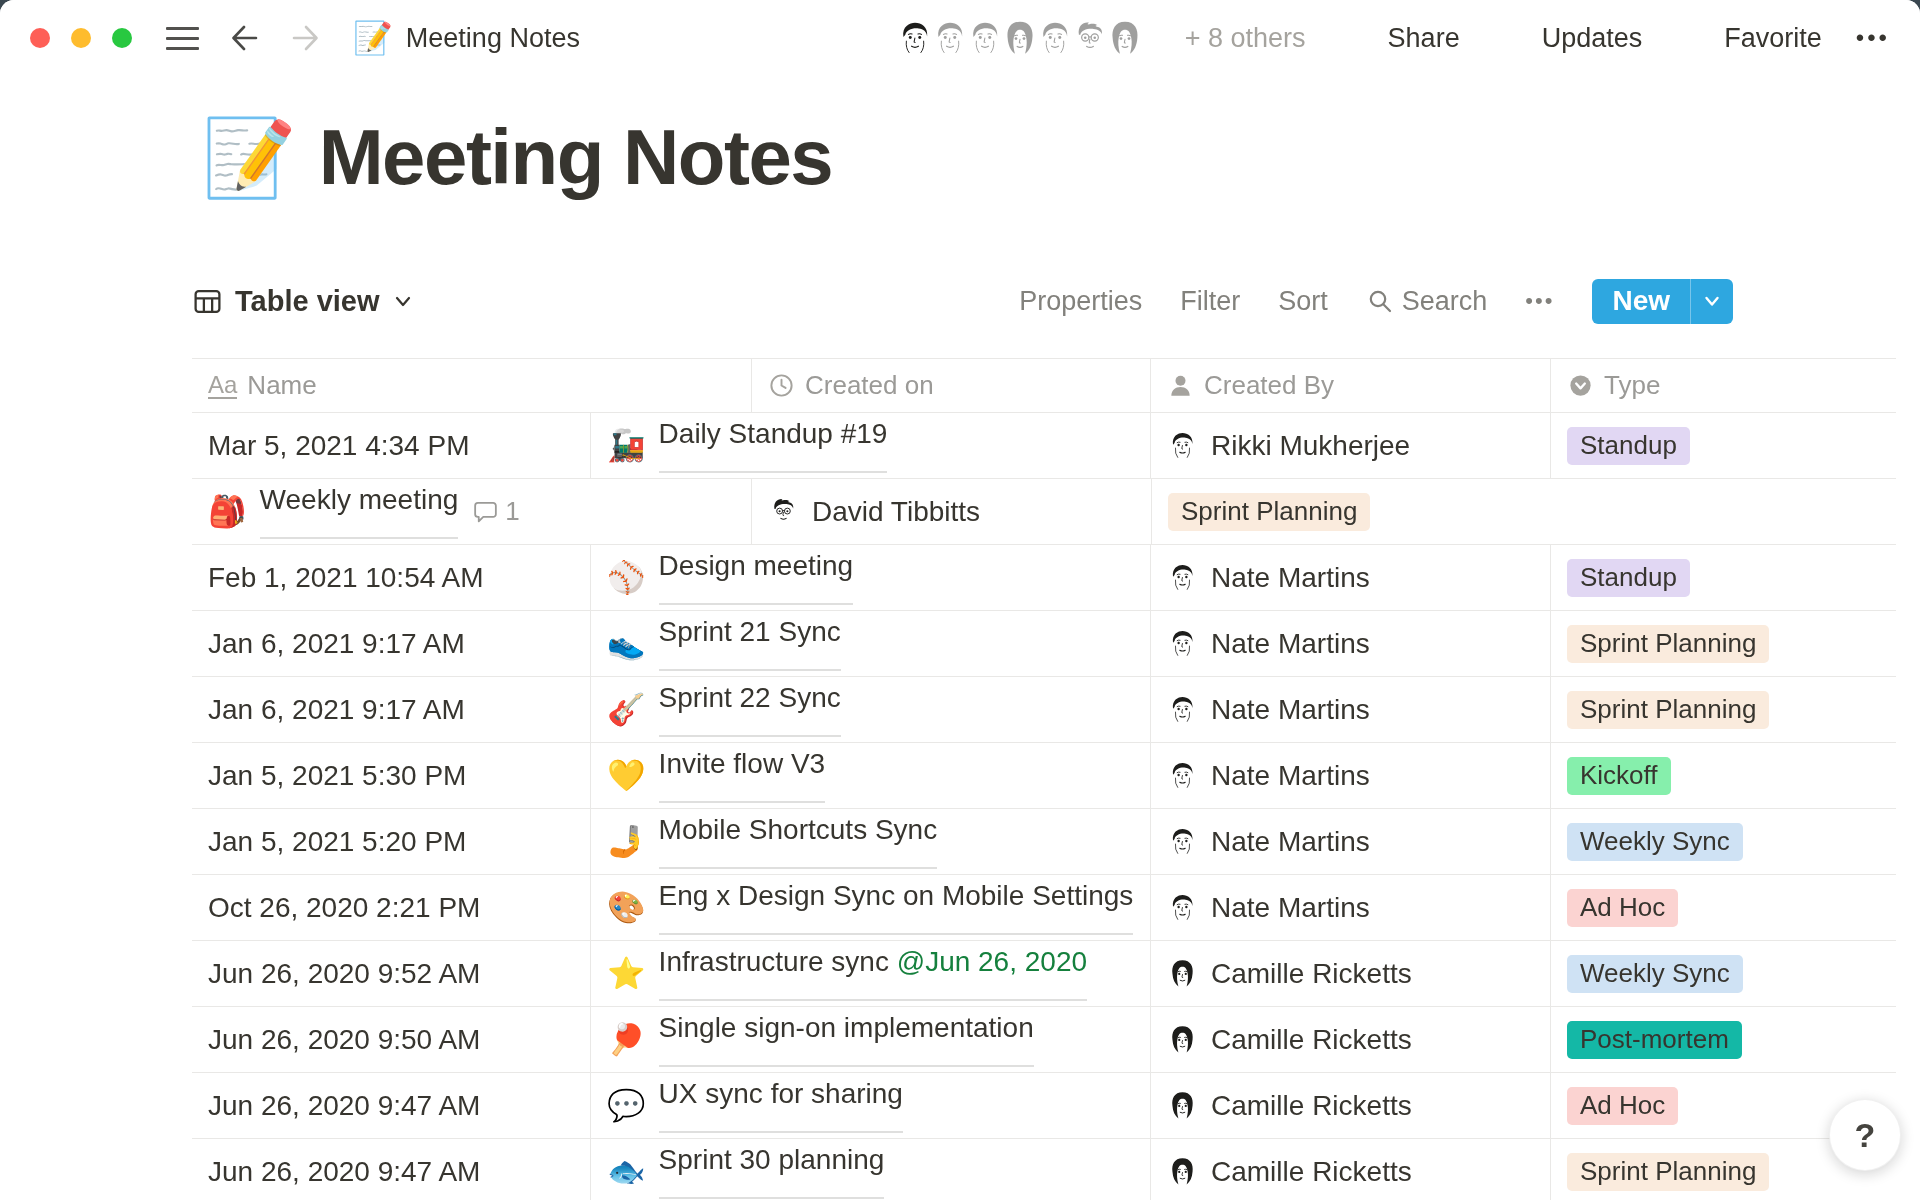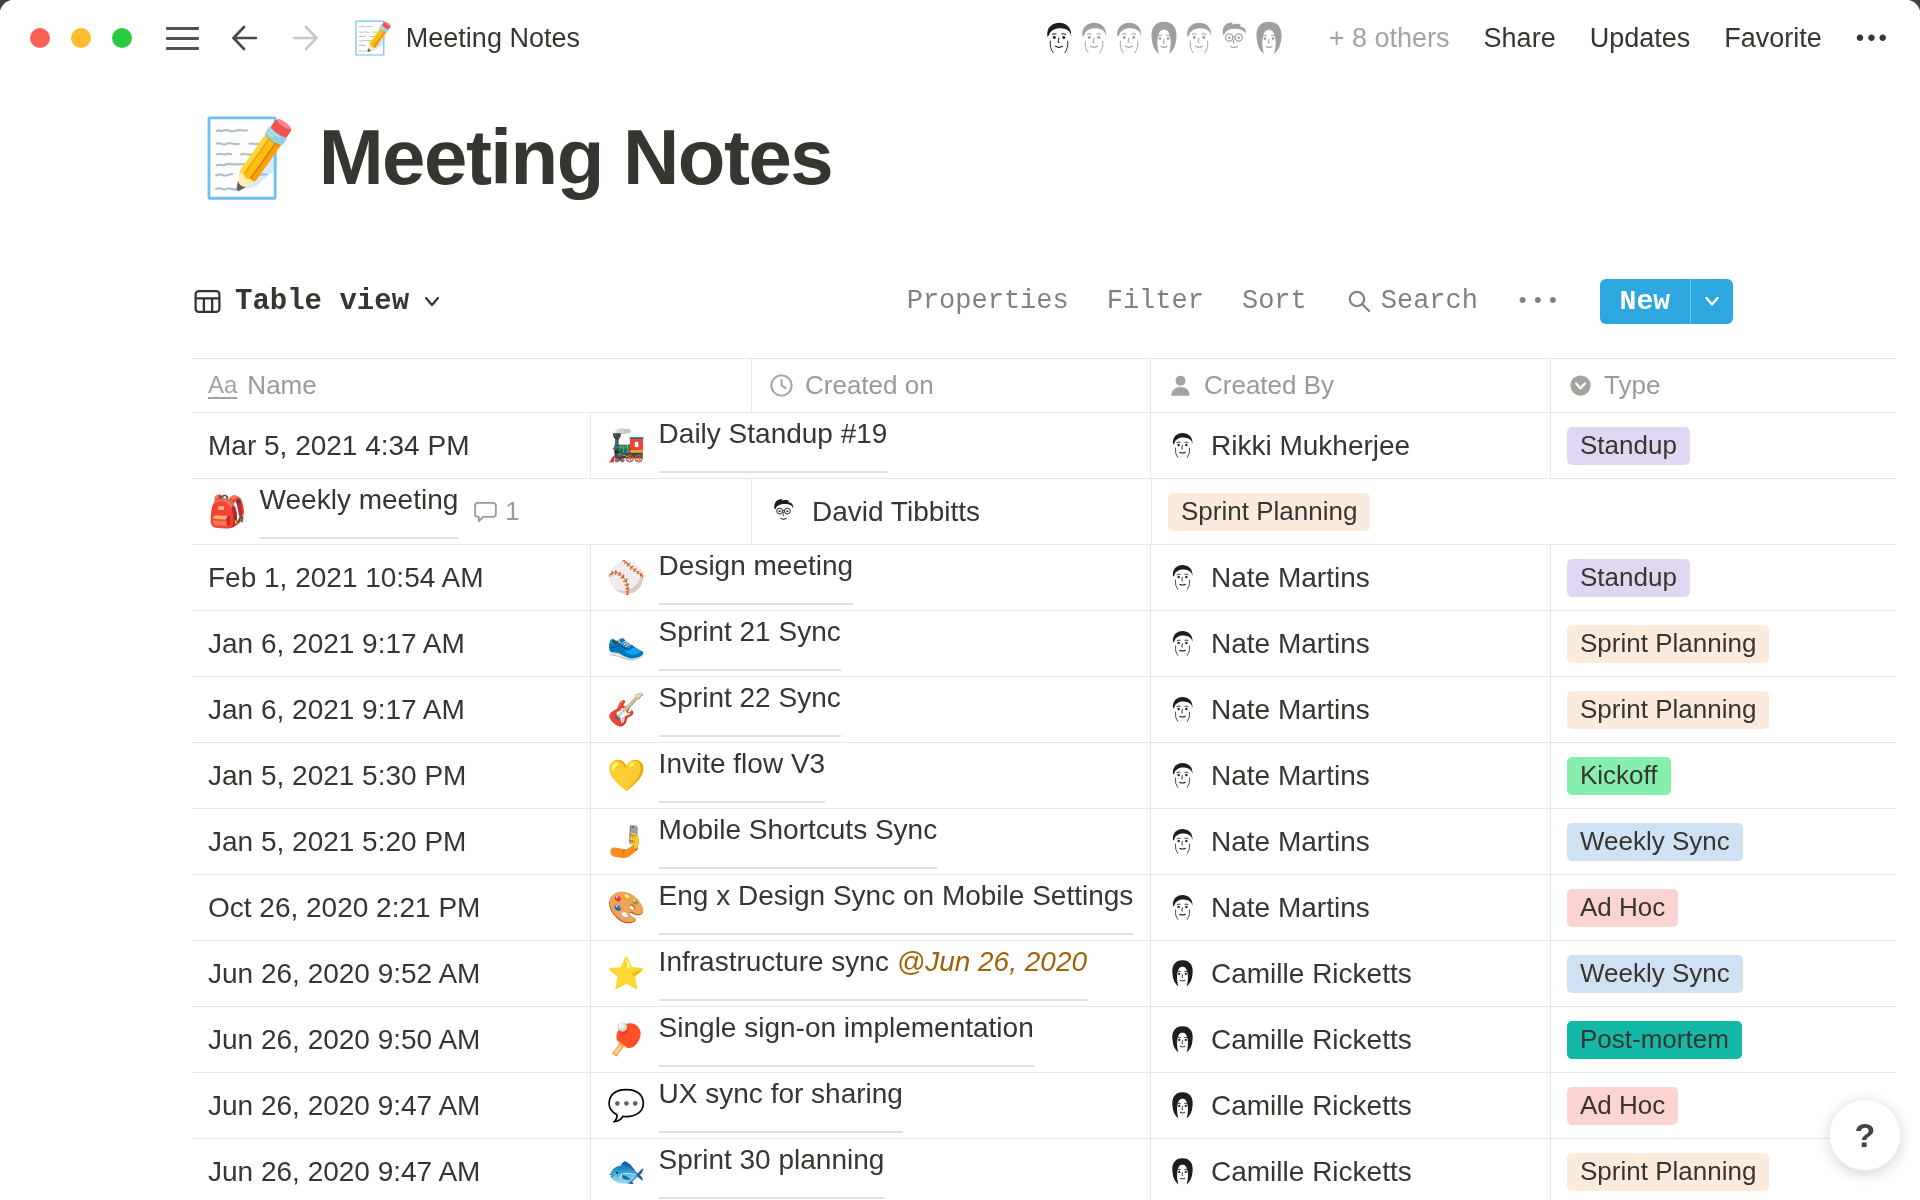--- a/index.html
+++ b/index.html
@@ -31,35 +31,35 @@
   .tb-right { margin-left: auto; display: flex; align-items: center; gap: 34px; }
   .avatar-strip { display: flex; }
   .avatar-strip .av-wrap {
     width: 44px; height: 44px; border-radius: 50%; border: 3px solid #fff;
     margin-left: -9px; position: relative; background: #fff;
   }
   .avatar-strip .av-wrap:first-child { margin-left: 0; }
   .avatar-strip svg { width: 100%; height: 100%; display: block; }
   .av-ghost { opacity: 0.42; }
   .others { font-size: 27px; color: #A5A39E; margin-left: 4px; }
-  .tb-action { font-size: 27px; color: #37352F; cursor: pointer; }
+  .tb-action { font-size: 27px; color: #37352F; cursor: pointer; margin-left: 48px; }
   .tb-more { font-size: 24px; letter-spacing: 3px; cursor: pointer; color: #37352F; }
 
   
   .page-head {
     position: absolute; left: 202px; top: 112px;
     display: flex; align-items: center; gap: 22px;
   }
   .page-head .emoji { font-size: 76px; line-height: 1; }
   .page-head h1 { font-size: 78px; font-weight: 700; letter-spacing: -1.5px; color: #37352F; }
 
   
   .view-toolbar {
     position: absolute; left: 192px; top: 278px; width: 1541px; height: 46px;
-    display: flex; align-items: center; justify-content: space-between; font-family: Liberation Mono, monospace;
+    display: flex; align-items: center; justify-content: space-between;
   }
   .view-tab { display: flex; align-items: center; gap: 12px; cursor: pointer; }
   .view-tab .label { font-size: 29px; font-weight: 700; color: #37352F; }
   .vt-right { display: flex; align-items: center; gap: 38px; }
   .vt-item { font-size: 27px; color: #82817C; cursor: pointer; display: flex; align-items: center; gap: 8px; }
   .vt-more { letter-spacing: 2px; font-size: 22px; }
   .new-btn {
     display: flex; align-items: stretch; height: 45px; border-radius: 6px; overflow: hidden;
     background: #2EA7E0; cursor: pointer;
   }
@@ -82,21 +82,21 @@
   .c3 { width: 345px; align-items: center; }
   .hdr-cell { gap: 10px; font-size: 26px; color: #9B9A97; cursor: pointer; }
   .aa-icon { font-size: 24px; color: #A5A39E; border-bottom: 2px solid #A5A39E; line-height: 1.05; }
   .cell-date { font-size: 28px; color: #37352F; }
   .name-wrap { display: flex; align-items: center; gap: 13px; cursor: pointer; }
   .cell-emoji { font-size: 31px; line-height: 1; flex: none; }
   .page-link {
     font-size: 28px; font-weight: 500; color: #37352F;
     border-bottom: 2px solid rgba(55,53,47,0.16); padding-bottom: 21px; white-space: nowrap;
   }
-  .mention { color: #a16207; font-weight: 400; font-style: italic; }
+  .mention { color: #15803d; font-weight: 400; }
   .comment-chip { display: flex; align-items: center; gap: 6px; margin-left: 14px; color: #9B9A97; font-size: 26px; }
   .person { display: flex; align-items: center; gap: 13px; }
   .person .av { width: 31px; height: 31px; border-radius: 50%; overflow: hidden; flex: none; }
   .person .av svg { width: 100%; height: 100%; display: block; }
   .person .pname { font-size: 28px; color: #37352F; }
   .type-badge {
     display: inline-flex; align-items: center; height: 38px; padding: 0 13px;
     border-radius: 5px; font-size: 26px; color: #37352F;
   }
 

